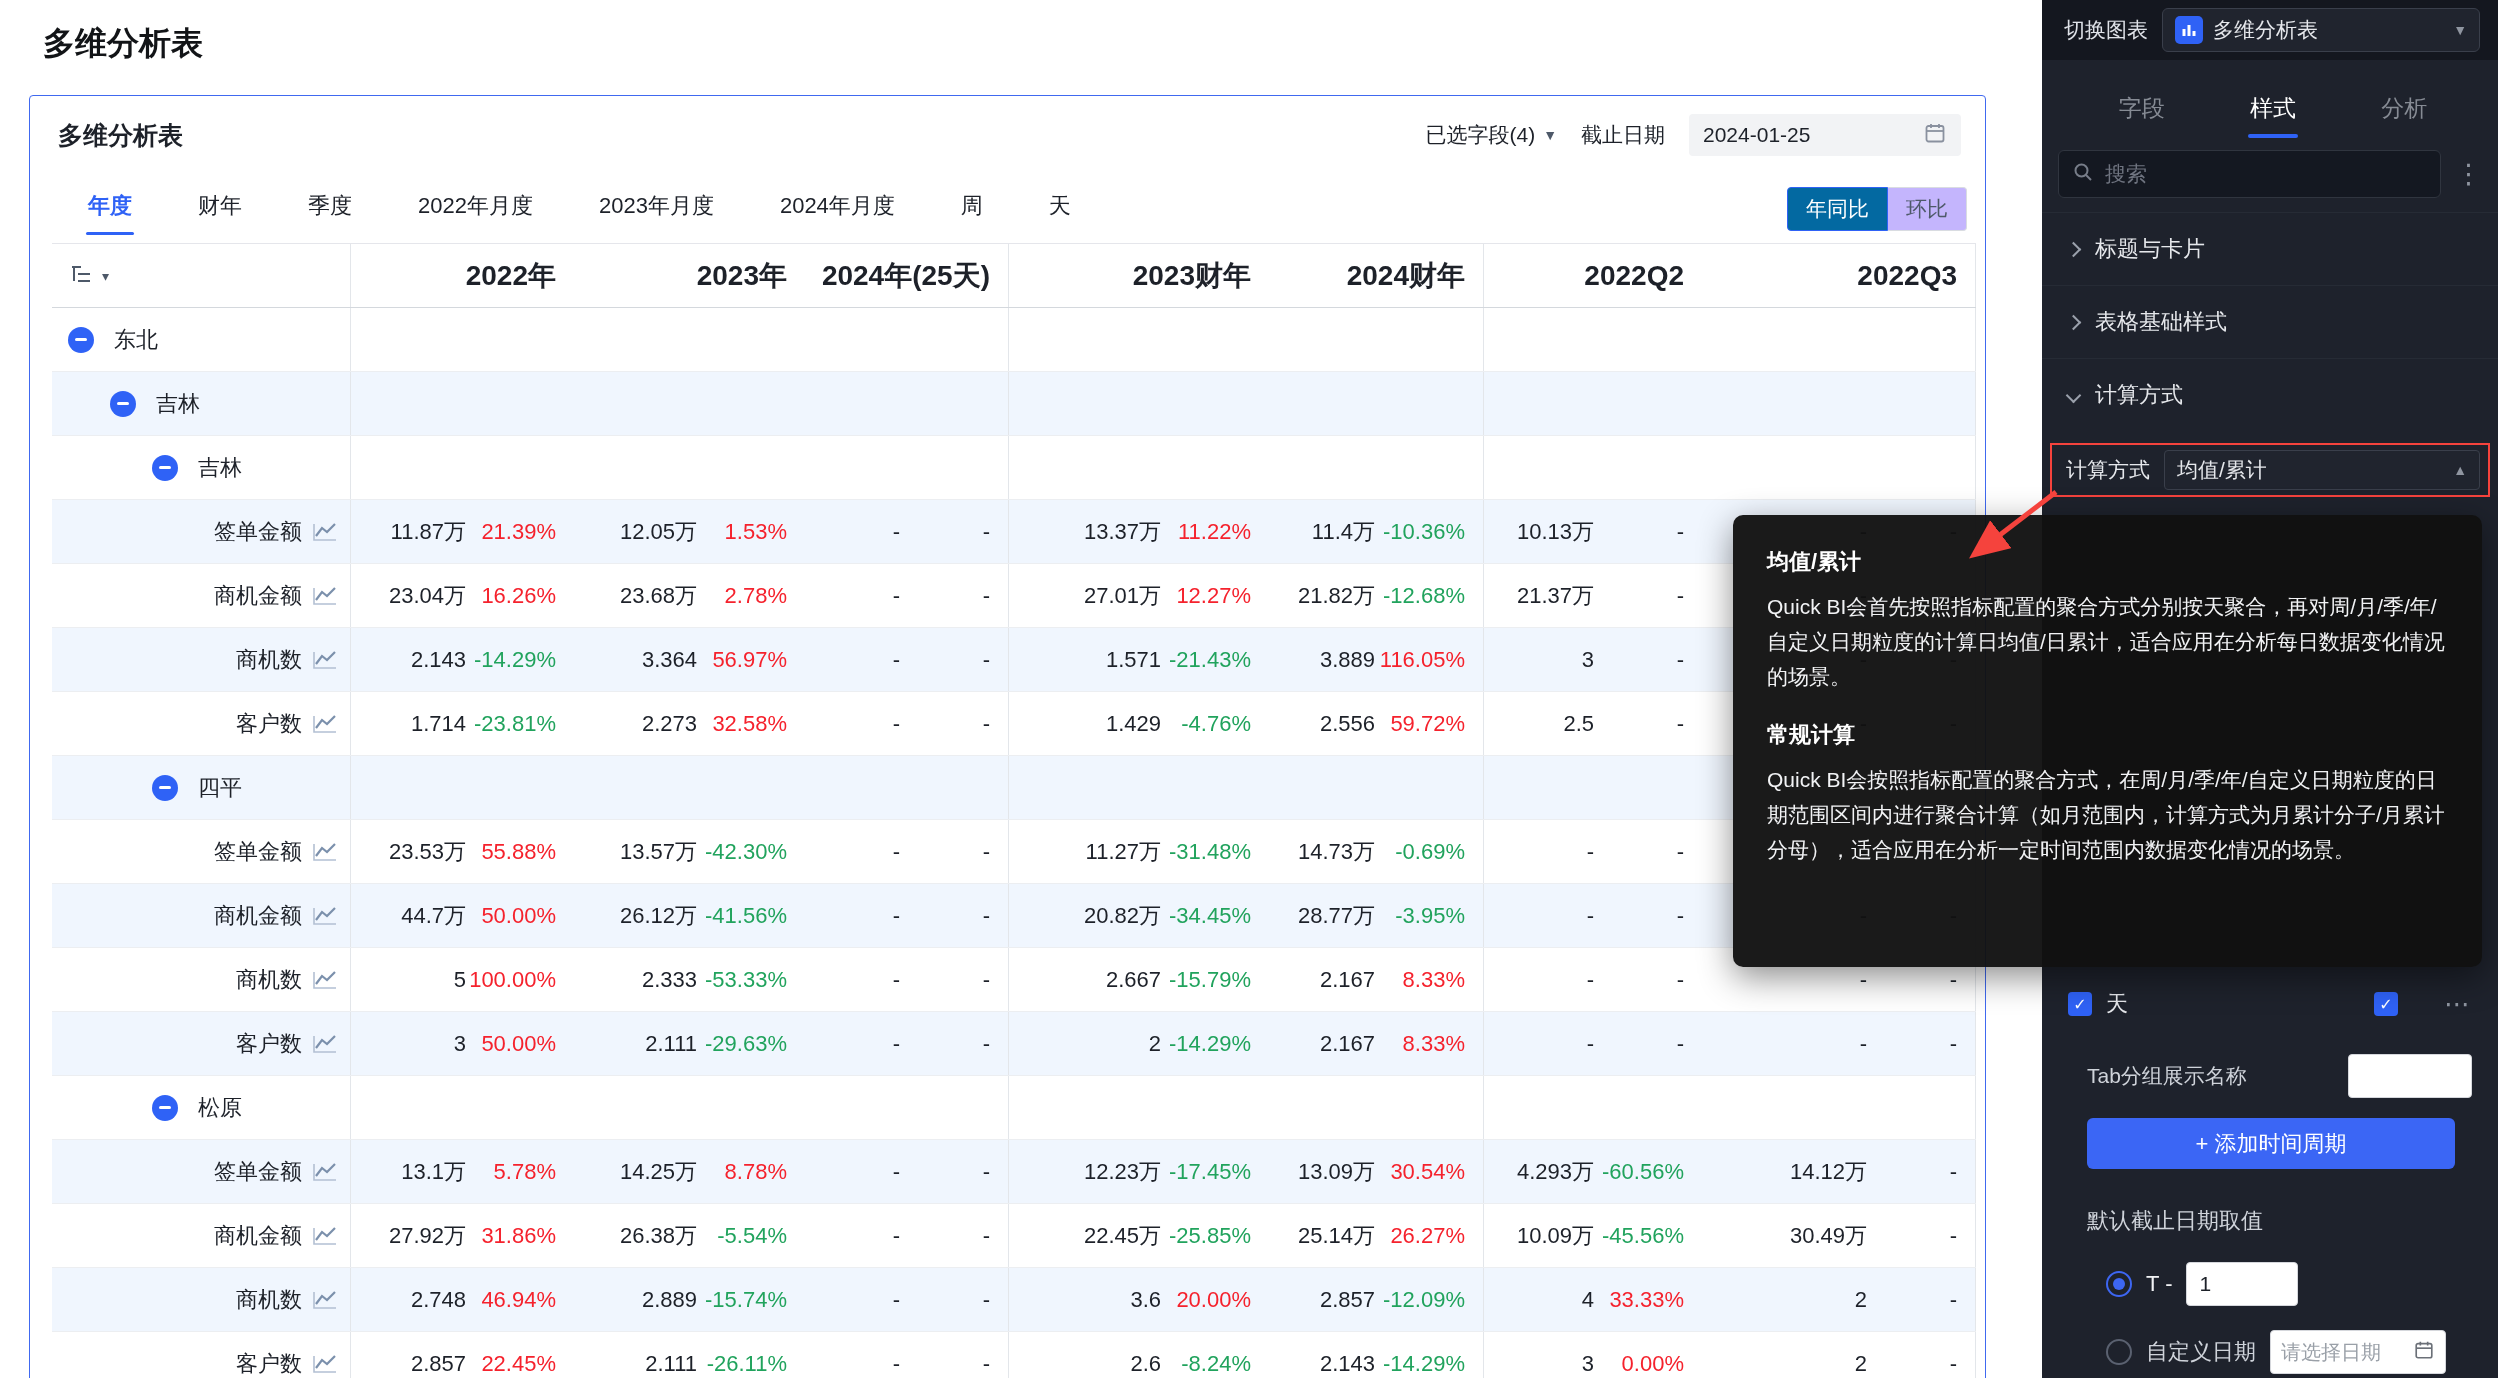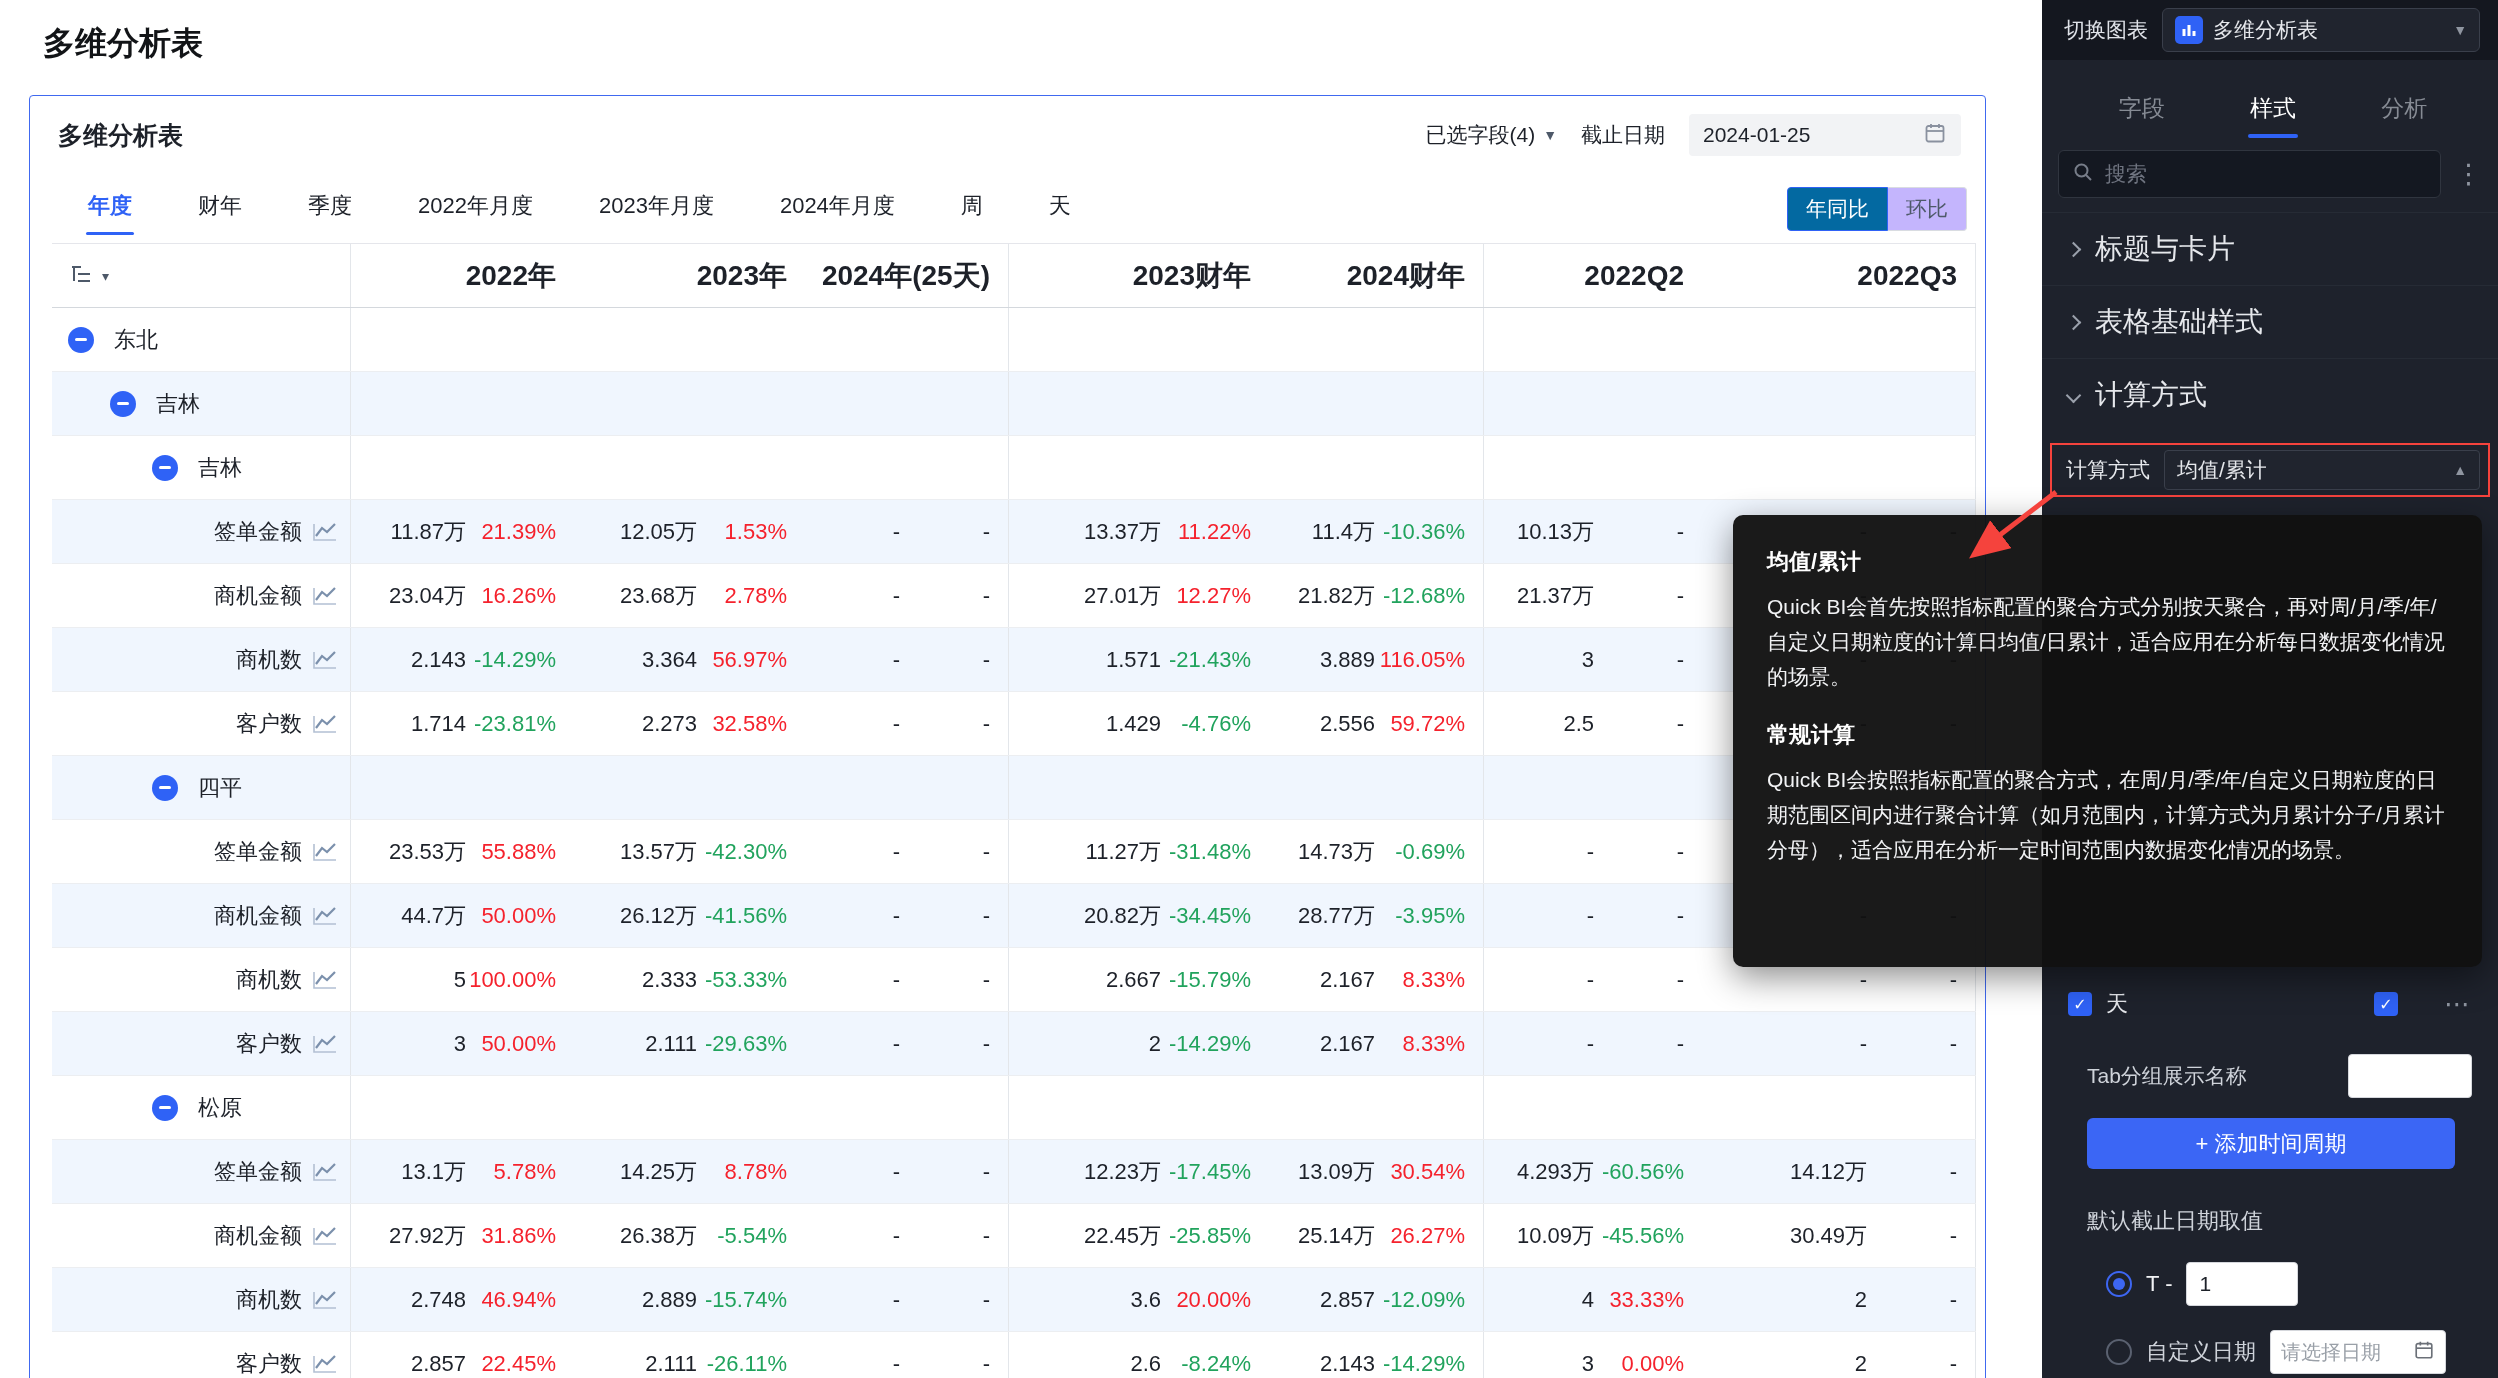--- a/index.html
+++ b/index.html
@@ -70,21 +70,21 @@
   .panel-tabs{height:78px;display:flex;align-items:flex-end;justify-content:space-around;padding:0 28px 0 34px;}
   .ptab{font-size:23px;color:#868b94;padding-bottom:14px;position:relative;cursor:pointer;}
   .ptab.active{color:#ffffff;}
   .ptab.active::after{content:"";position:absolute;left:-2px;right:-2px;bottom:0;height:4px;background:#2f62f6;border-radius:2px;}
   .panel-search{display:flex;align-items:center;gap:14px;padding:12px 14px 14px 16px;}
   .search-box{flex:1;height:48px;background:#141821;border:1px solid #30353f;border-radius:6px;display:flex;
               align-items:center;gap:10px;padding:0 12px;cursor:text;}
   .ph{color:#6f7480;font-size:21px;}
   .kebab{color:#8f95a0;font-size:27px;cursor:pointer;padding-right:2px;}
   .psection{height:73px;display:flex;align-items:center;gap:16px;padding:0 26px;border-top:1px solid #262b35;
-            color:#e6e8ec;font-size:28px;cursor:pointer;}
+            color:#e6e8ec;font-size:22px;cursor:pointer;}
   .chev{width:11px;height:11px;border-right:2px solid #9aa0ab;border-bottom:2px solid #9aa0ab;flex:none;}
   .chev.right{transform:rotate(-45deg);}
   .chev.down{transform:rotate(45deg);}
   .calc-row{margin:12px 8px 0;border:2px solid #f5433d;display:flex;align-items:center;gap:14px;padding:5px 8px 5px 14px;}
   .calc-label{color:#e6e8ec;font-size:21px;white-space:nowrap;}
   .calc-select{flex:1;height:40px;background:#20242e;border:1px solid #3a3f4b;border-radius:4px;display:flex;
                align-items:center;justify-content:space-between;padding:0 12px;color:#e6e8ec;font-size:21px;cursor:pointer;}
   .checkbox{width:24px;height:24px;border-radius:4px;background:#2f62f6;color:#fff;display:flex;align-items:center;
             justify-content:center;font-size:16px;flex:none;cursor:pointer;}
   .day-row{position:absolute;left:0;right:0;top:983px;height:42px;display:flex;align-items:center;padding:0 28px 0 26px;}

